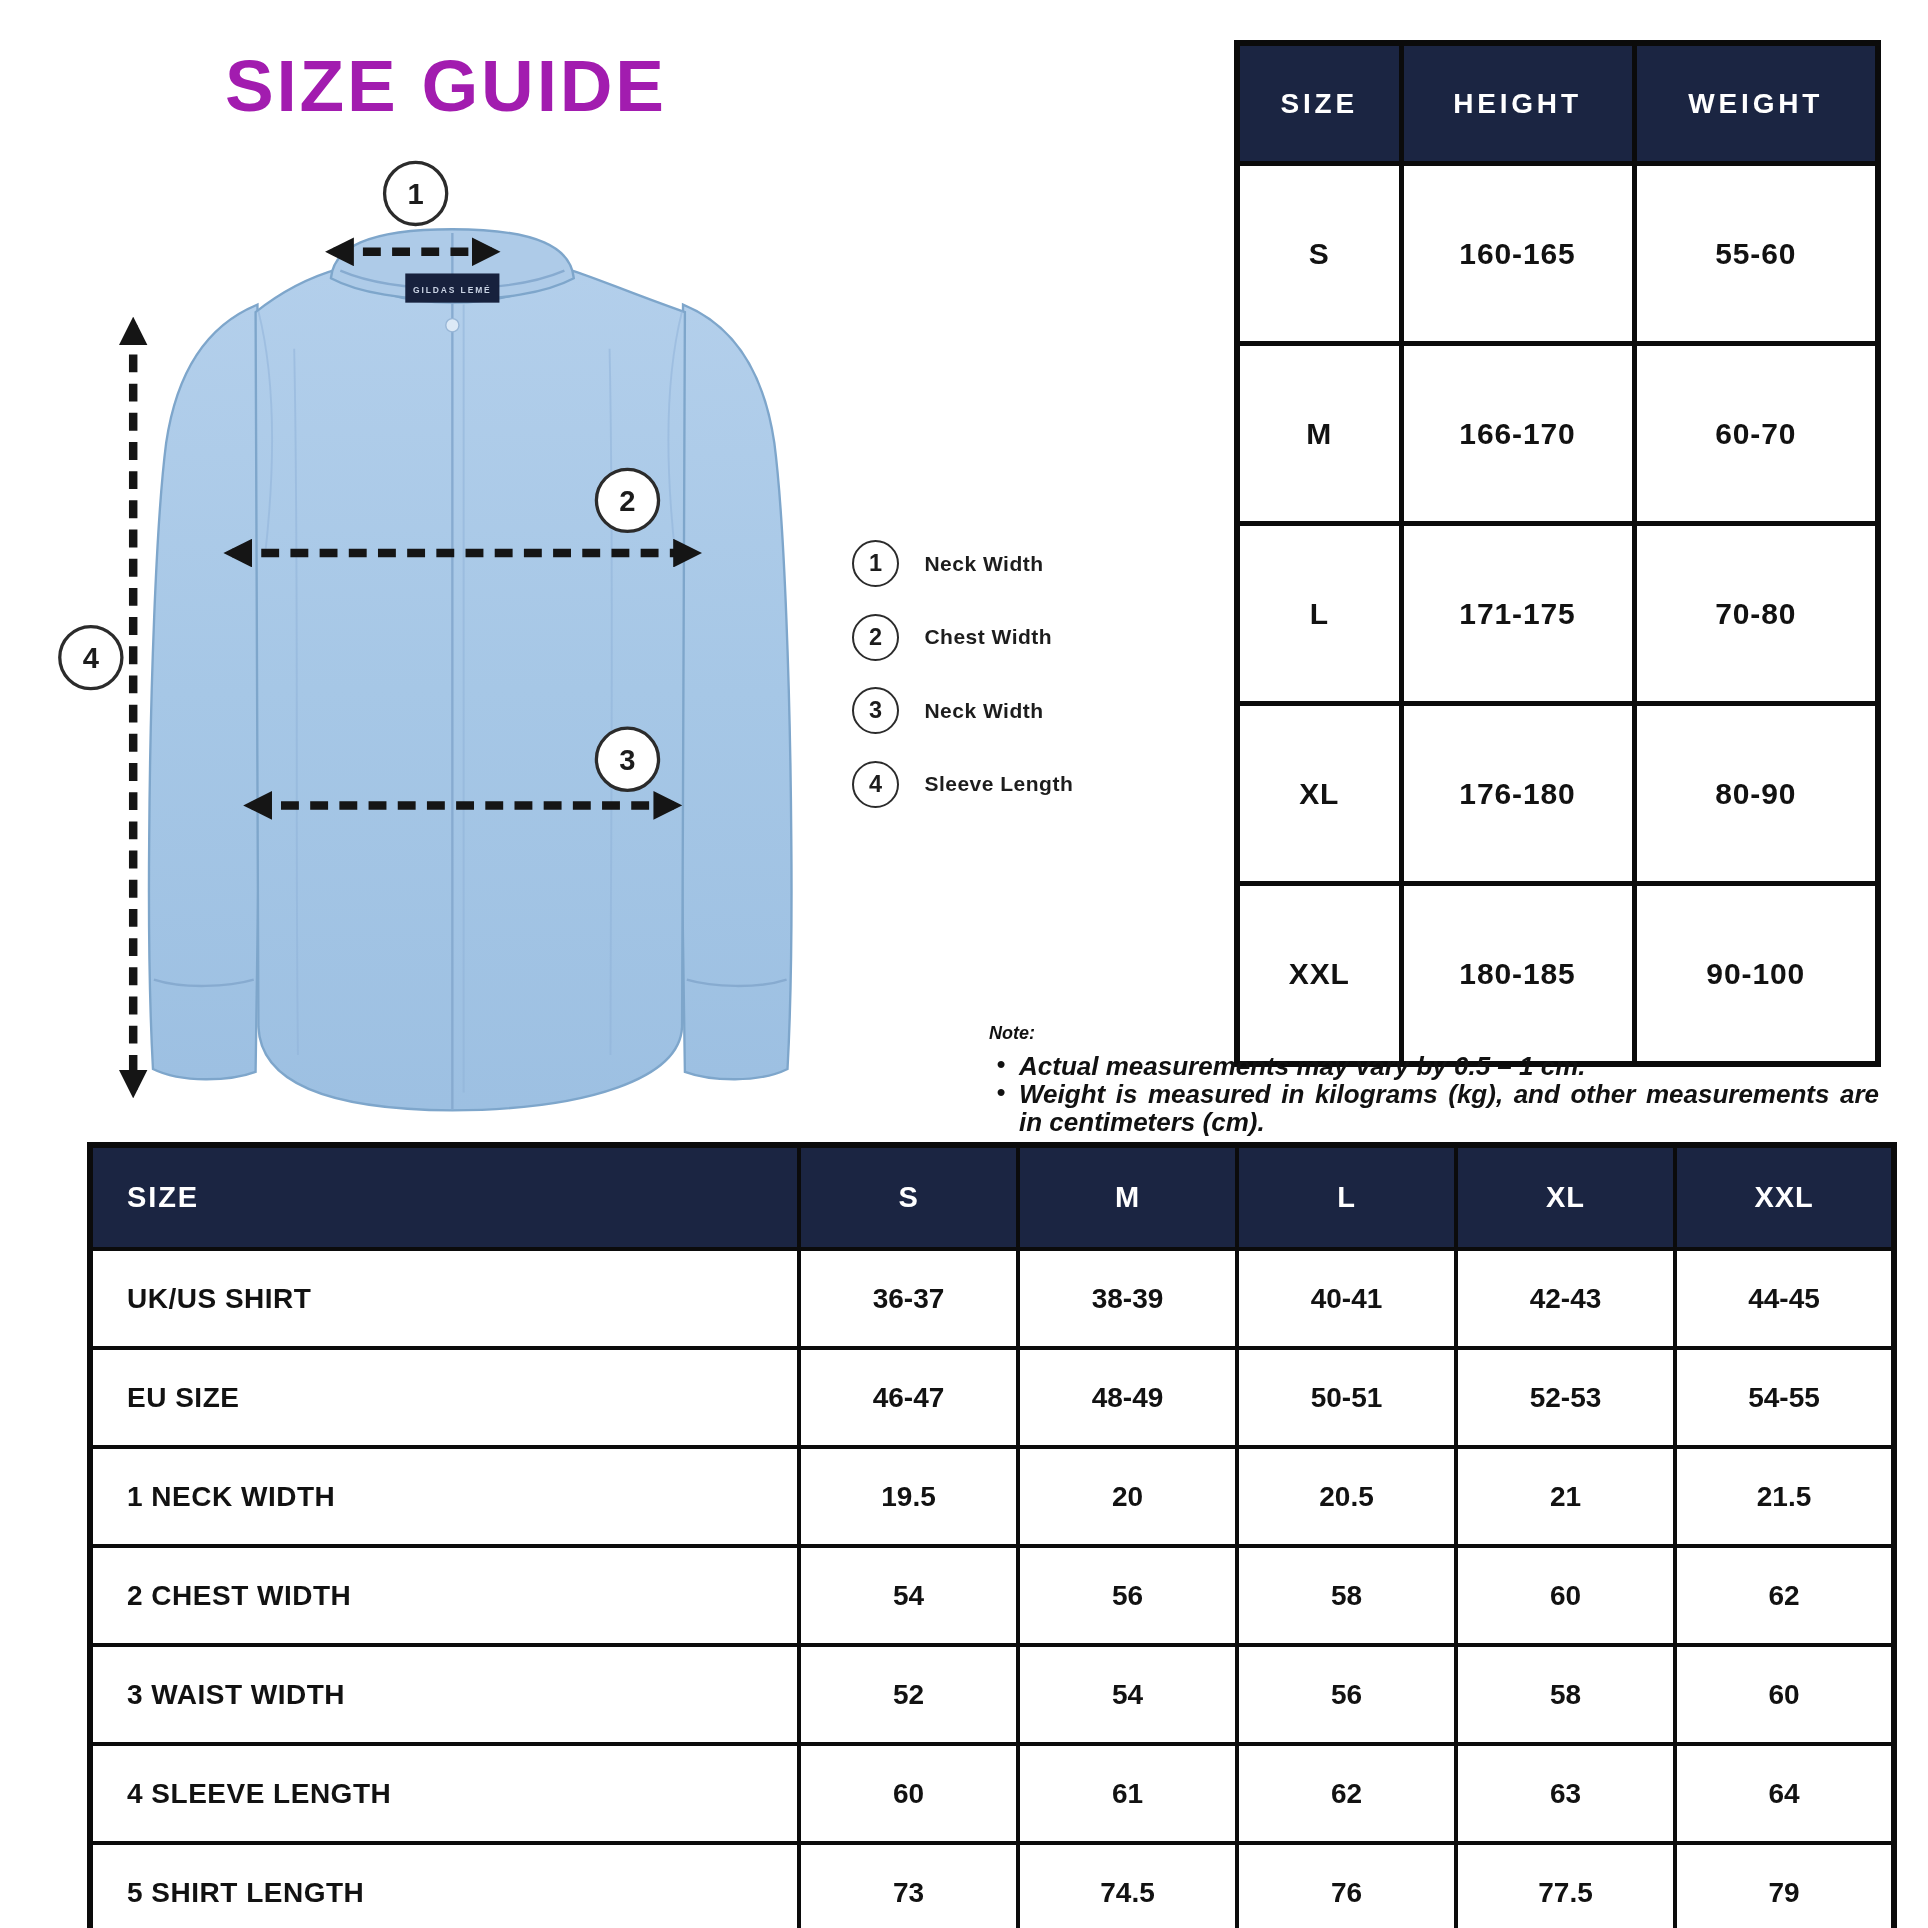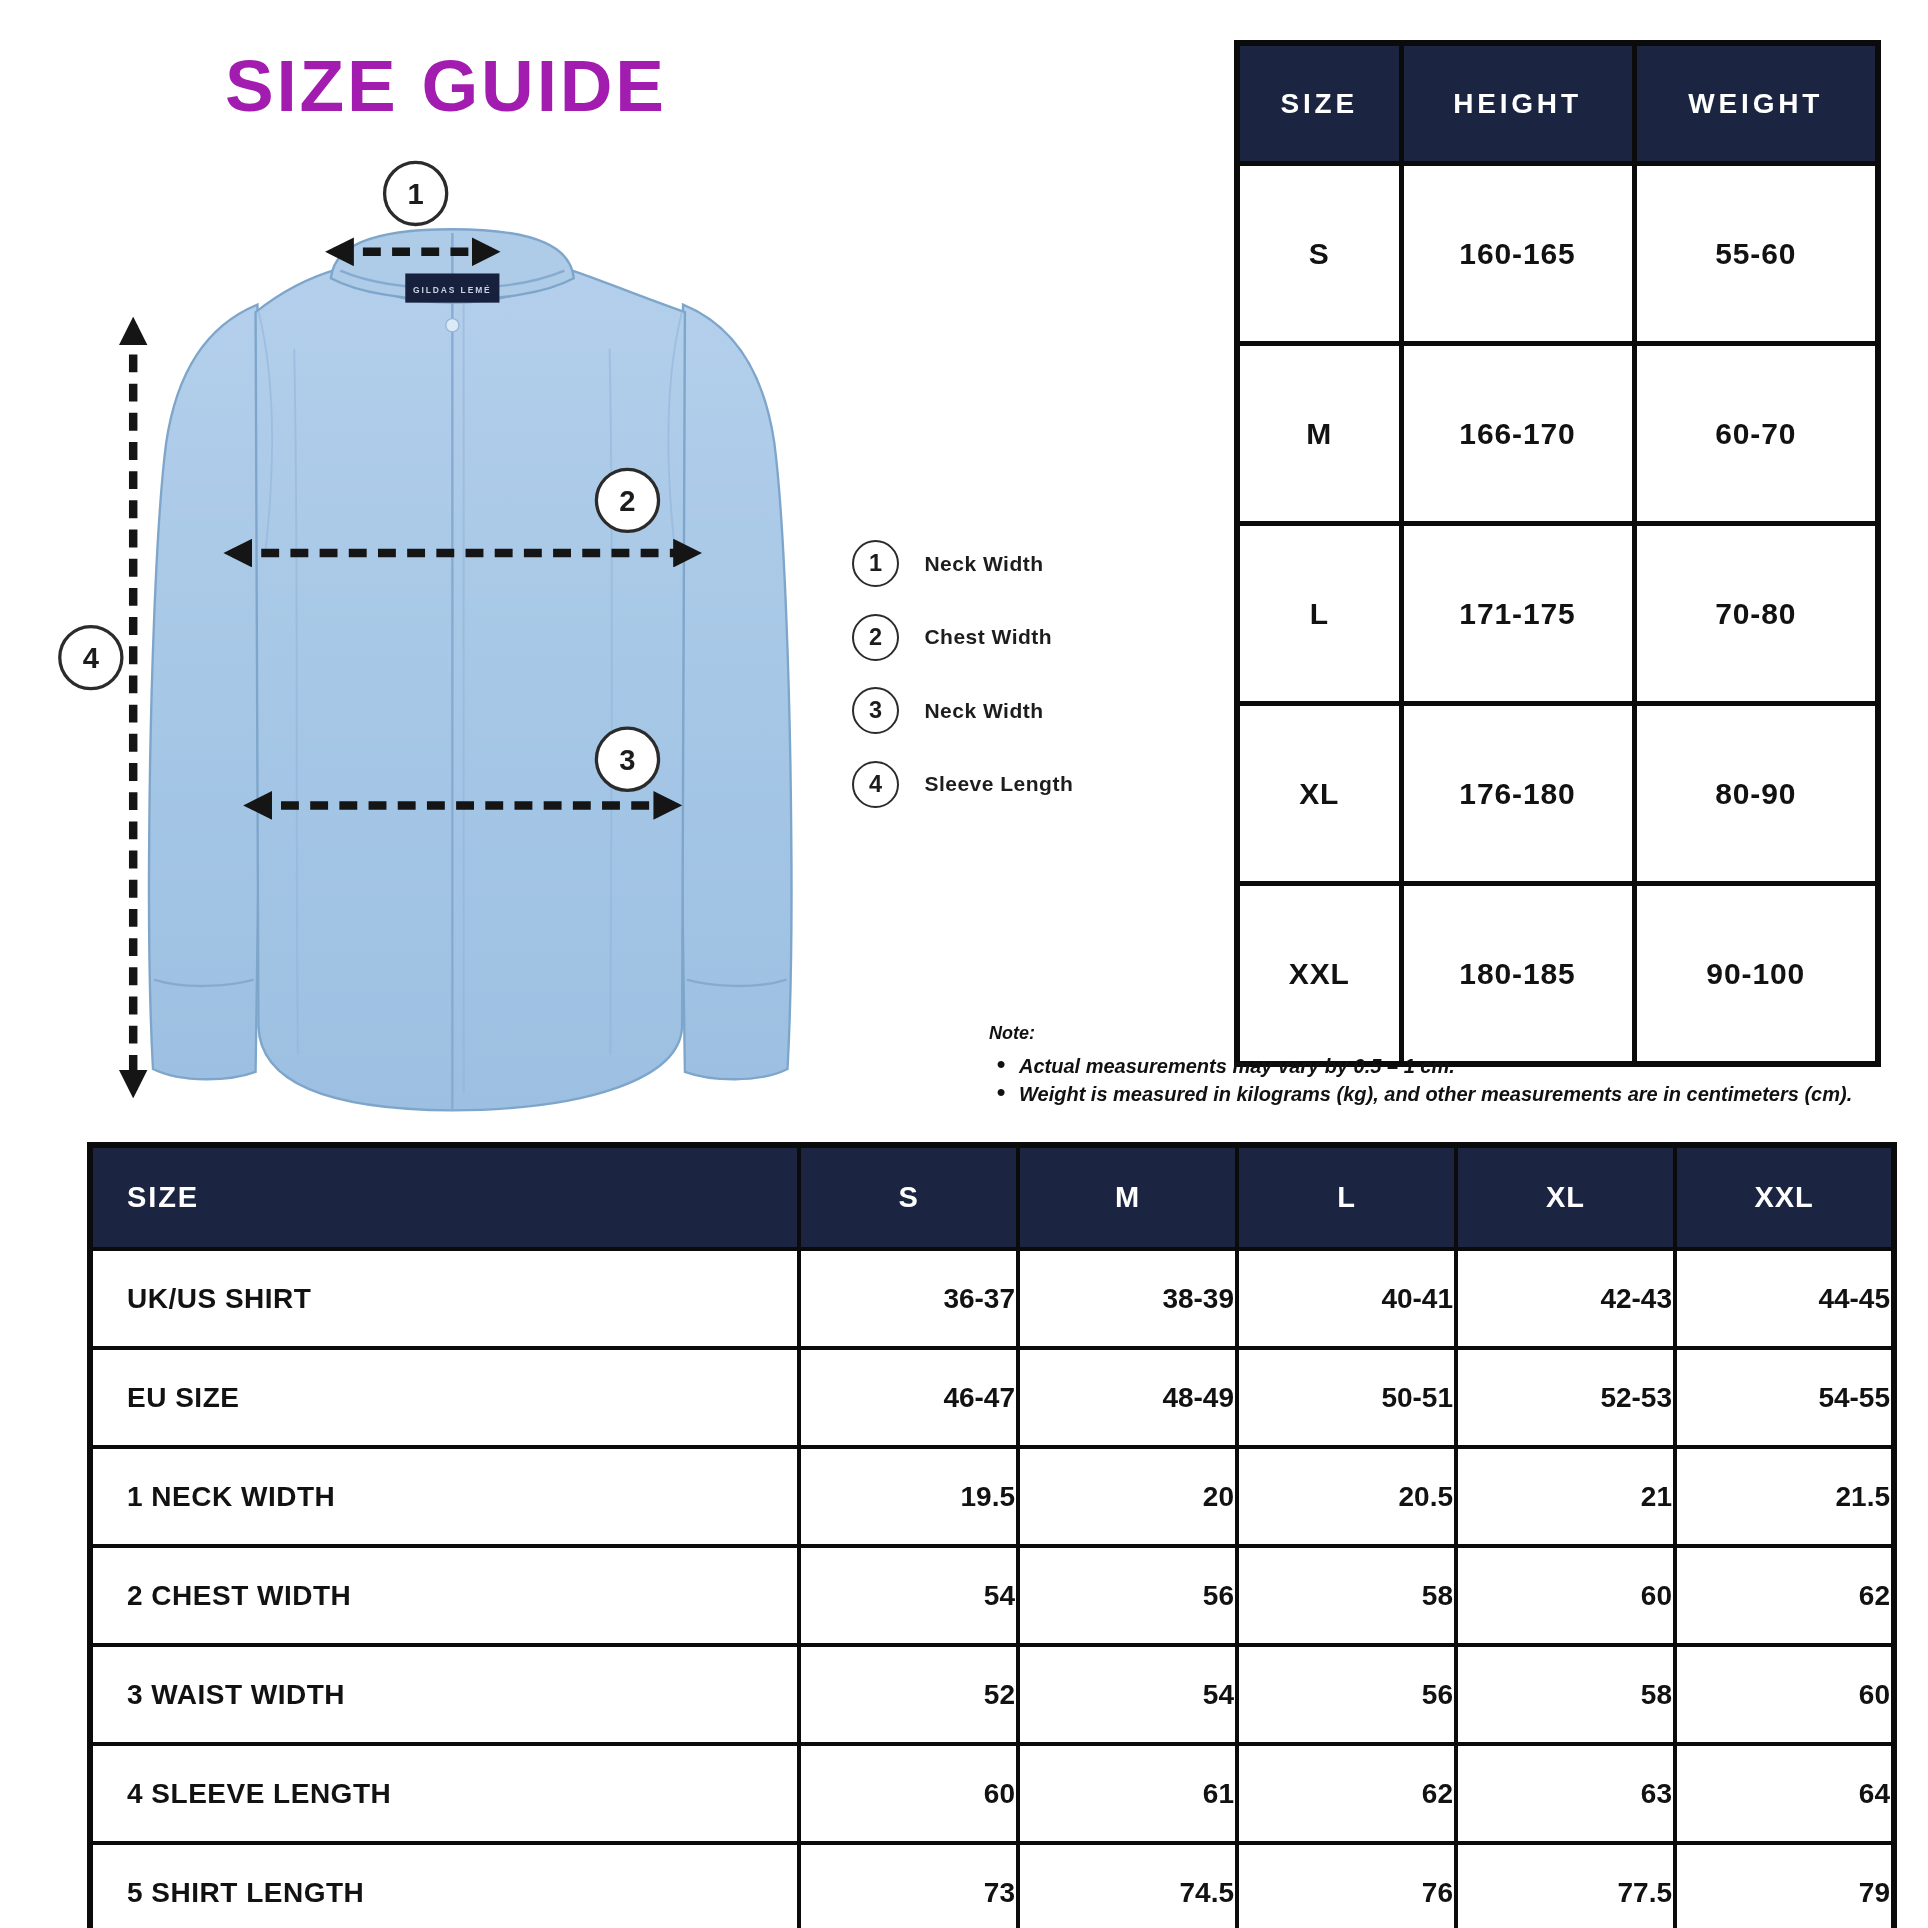--- a/index.html
+++ b/index.html
@@ -39,32 +39,32 @@
             table-layout:fixed;background:#fff;border:6.6px solid #0b0b0b;}
   .hw-table th,.hw-table td{border:5.6px solid #0b0b0b;}
   .hw-table th{background:#1b2542;color:#ffffff;font-size:28px;font-weight:bold;
                letter-spacing:3.8px;height:113px;text-align:center;}
   .hw-table td{height:173px;text-align:center;font-size:30px;font-weight:bold;
                color:#121212;letter-spacing:0.9px;}
 
   
   .note{position:absolute;left:989px;top:1019px;width:890px;font-style:italic;color:#111;}
   .note-title{font-size:18px;font-weight:bold;line-height:28px;margin-bottom:4.7px;}
-  .note-bullet{position:relative;padding-left:30px;font-size:20px;line-height:28px;font-weight:600;}
+  .note-bullet{position:relative;padding-left:30px;font-size:26px;line-height:28px;font-weight:600;}
   .note-bullet::before{content:"\2022";position:absolute;left:7.5px;top:-0.9px;font-size:24.5px;}
   .justify{text-align:justify;}
 
   
   .m-table{position:absolute;left:87px;top:1142px;border-collapse:collapse;
            table-layout:fixed;background:#fff;border:6.6px solid #0b0b0b;}
   .m-table th,.m-table td{border:4.7px solid #0b0b0b;}
   .m-table thead th{background:#1b2542;color:#ffffff;font-size:29px;font-weight:bold;
                     height:97px;letter-spacing:0.9px;text-align:center;}
   .m-table thead th.head-label{text-align:left;padding-left:34px;letter-spacing:1.9px;}
-  .m-table td{height:93px;font-size:28px;font-weight:bold;color:#121212;text-align:right;}
+  .m-table td{height:93px;font-size:28px;font-weight:bold;color:#121212;text-align:center;}
   .m-table td.row-label{text-align:left;padding-left:34px;letter-spacing:0.5px;}
 </style>
 </head>
 <body>
 
 <div class="page">
 
   <h1 class="title">SIZE GUIDE</h1>
 
   <svg class="shirt-svg" viewBox="0 0 820 1045">

